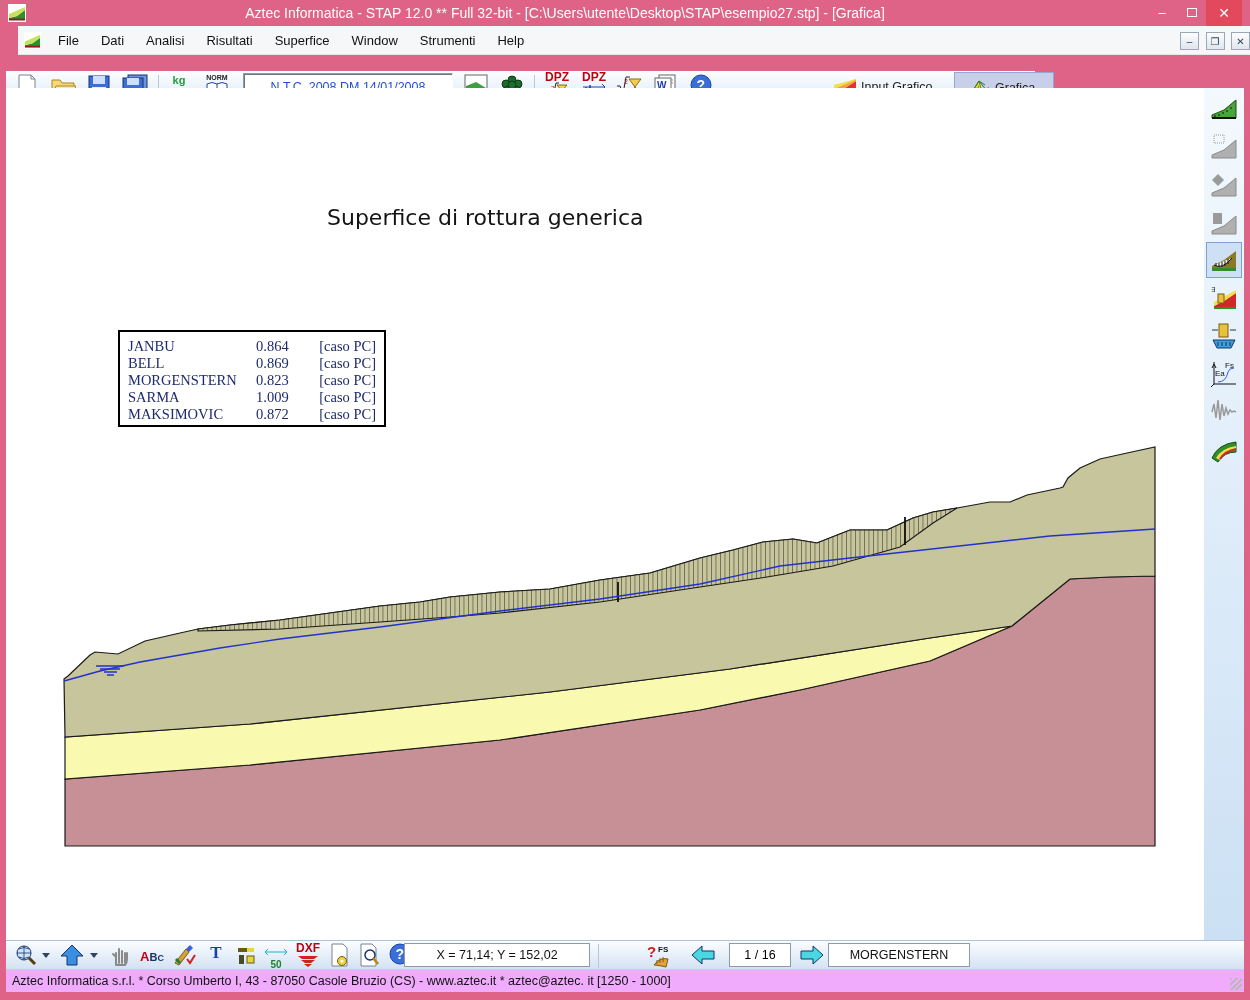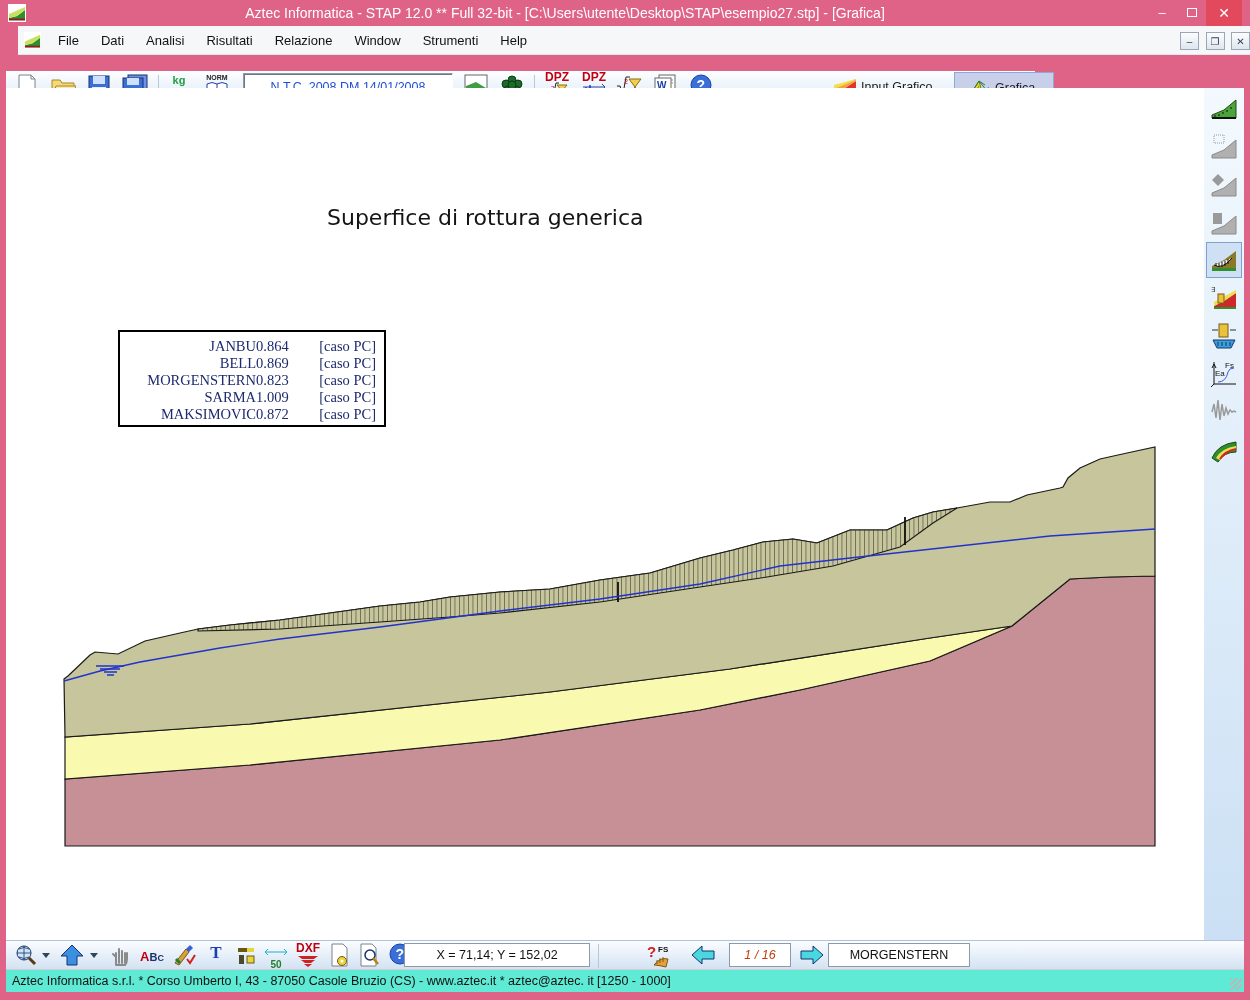--- a/index.html
+++ b/index.html
@@ -35,35 +35,35 @@
   
   .canvas { position:absolute; left:6px; top:88px; width:1198px; height:852px; background:#fff; }
   .sidebar { position:absolute; left:1204px; top:88px; width:40px; height:852px; background:linear-gradient(180deg,#F3F9FE,#CBE0F4); }
   .sbtn { position:relative; width:34px; height:34px; margin:3px auto 4px auto; text-align:center; padding-top:3px; }
   .sbtn.selected { background:#cfe0f4; outline:1px solid #7DA2CE; }
   .drawing-svg { position:absolute; left:0; top:0; width:1250px; height:1000px; pointer-events:none; }
 
   .canvas-title { position:absolute; left:279px; top:205px; font-family:"DejaVu Sans",sans-serif; font-size:22px; color:#141414;margin-left:48px; }
   .legendbox { position:absolute; left:118px; top:330px; width:268px; height:97px; background:#fff; border:2px solid #000; padding:6px 8px 0 8px; font-family:"Liberation Serif",serif; font-size:14.5px; color:#1E2A6E; }
   .legendrow { display:flex; line-height:17px; }
-  .legendrow .m { flex:1;text-align:right; }
+  .legendrow .m { flex:1; }
   .legendrow .v { width:46px; text-align:left; }
   .legendrow .c { width:74px; text-align:right; }
 
   
   .btoolbar { position:absolute; left:6px; top:940px; width:1238px; height:29px; background:linear-gradient(#FBFDFF,#D3E2F3); border-top:1px solid #AFC2D6; }
   .bbtn { position:absolute; top:2px; width:28px; height:25px; text-align:center; }
   .caret { position:absolute; top:12px; width:0; height:0; border-left:4px solid transparent; border-right:4px solid transparent; border-top:5px solid #30445c; }
   .coordbox { position:absolute; left:398px; top:2px; width:186px; height:24px; background:#fff; border:1px solid #8E9AA8; text-align:center; font-size:12.5px; line-height:22px; color:#111; }
-  .pagebox  { position:absolute; left:723px; top:2px; width:62px; height:24px; background:#fff; border:1px solid #8E9AA8; text-align:center; font-size:12.5px; line-height:22px; color:#c2410c;font-style:italic; }
+  .pagebox  { position:absolute; left:723px; top:2px; width:62px; height:24px; background:#fff; border:1px solid #8E9AA8; text-align:center; font-size:12.5px; line-height:22px; color:#000000; }
   .methbox  { position:absolute; left:822px; top:2px; width:142px; height:24px; background:#fff; border:1px solid #8E9AA8; text-align:center; font-size:12.5px; line-height:22px; color:#111; }
   .navarrow { position:absolute; top:3px; width:26px; height:23px; }
 
   
-  .statusbar { position:absolute; left:6px; top:969px; width:1238px; height:23px; background:#5eead4; border-top:1px solid #CFCFCF; font-size:12.5px; color:#111; padding:4px 0 0 6px; }
+  .statusbar { position:absolute; left:6px; top:969px; width:1238px; height:23px; background:#f0abfc; border-top:1px solid #CFCFCF; font-size:12.5px; color:#111; padding:4px 0 0 6px; }
   .grip { position:absolute; right:2px; bottom:2px; width:12px; height:12px;
           background:repeating-linear-gradient(135deg,#b9b9b9 0 2px,transparent 2px 4px); }
 
   .icon-label-red { color:#C00010; font-weight:bold; font-size:12px; line-height:7px; }
 </style>
 </head>
 <body>
 
 <div id="app">
 
@@ -84,21 +84,21 @@
     <svg class="menu-appicon" viewBox="0 0 18 18">
       <rect x="0" y="0" width="18" height="18" fill="#fff"></rect>
       <polygon points="1,16 17,16 17,6 9,12 1,14" fill="#2f8f2f"></polygon>
       <polygon points="1,14 9,12 17,6 17,3 1,10" fill="#c8e060"></polygon>
       <rect x="1" y="14.5" width="16" height="2" fill="#8a2020"></rect>
     </svg>
     <div class="mi">File</div>
     <div class="mi">Dati</div>
     <div class="mi">Analisi</div>
     <div class="mi">Risultati</div>
-    <div class="mi">Relazione</div>
+    <div class="mi">Superfice</div>
     <div class="mi">Window</div>
     <div class="mi">Strumenti</div>
     <div class="mi">Help</div>
     <div class="mdi-btns">
       <span>–</span>
       <span>❐</span>
       <span>✕</span>
     </div>
   </div>
 

